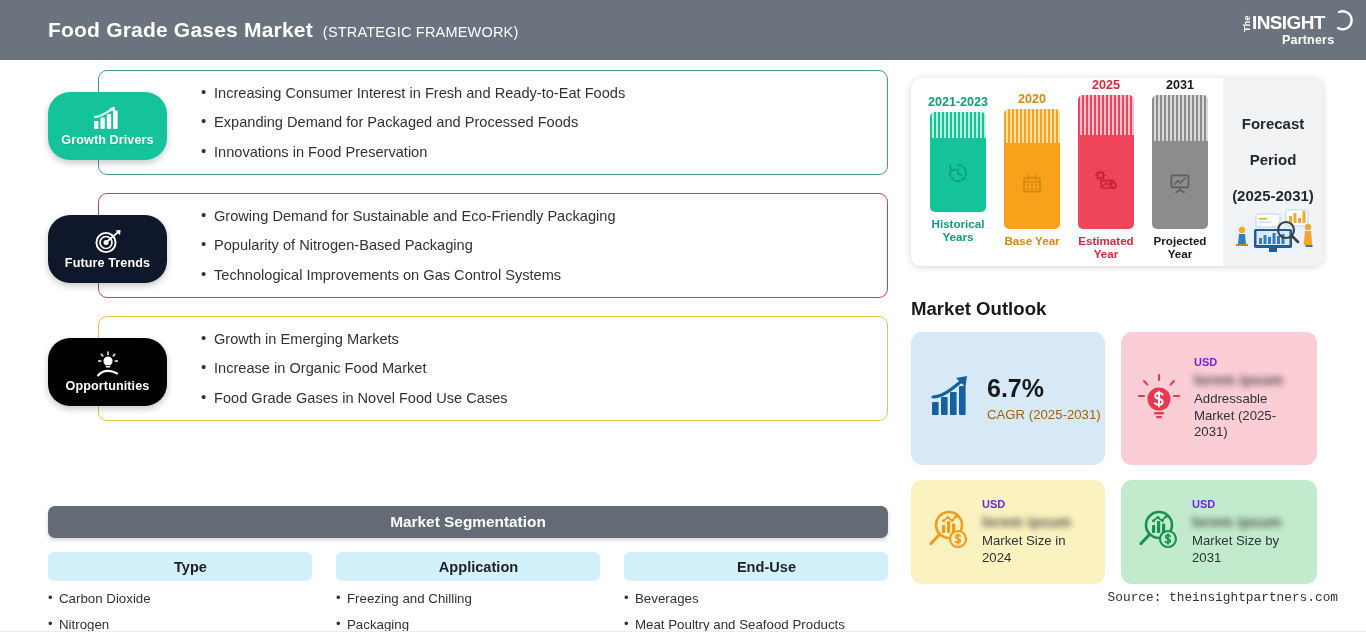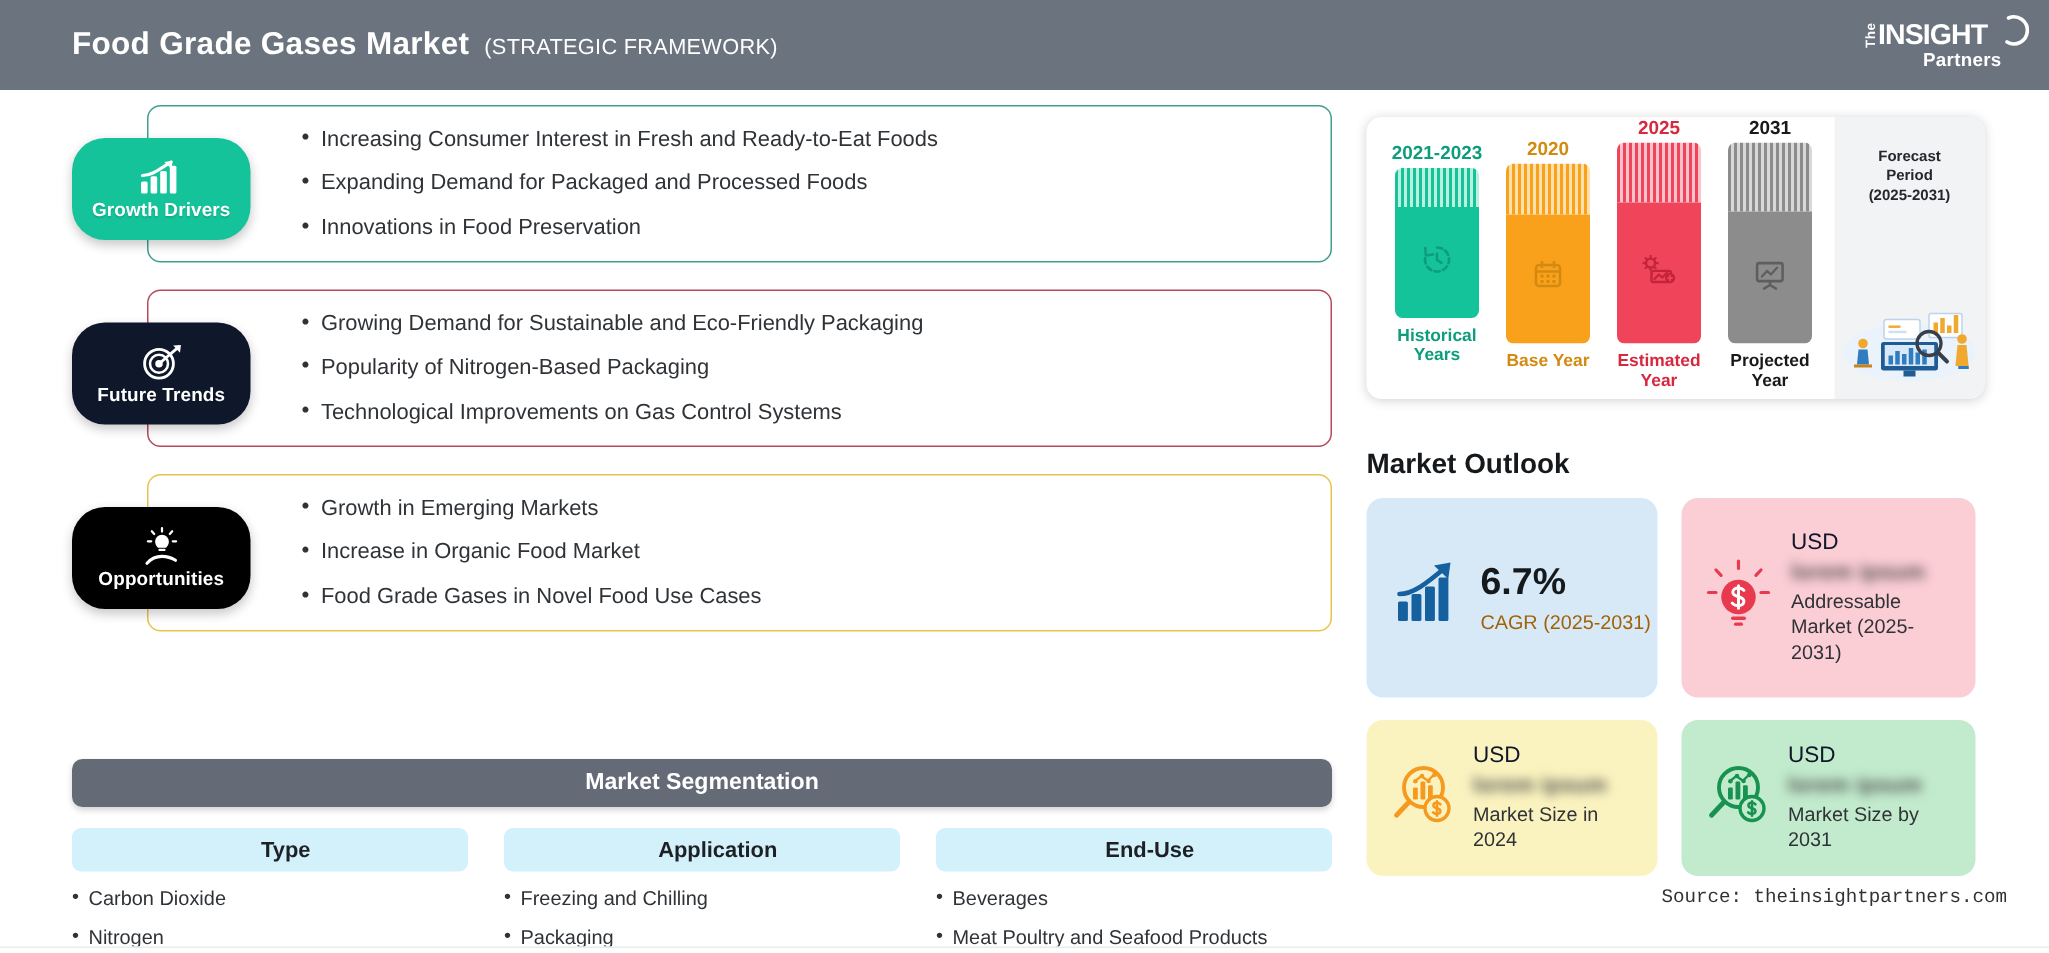--- a/index.html
+++ b/index.html
@@ -200,21 +200,21 @@
     height: 100%;
     background: #f1f3f5;
     border-radius: 0 10px 10px 0;
     display: flex;
     flex-direction: column;
     align-items: center;
     justify-content: flex-start;
     padding-top: 20px;
     position: relative;
   }
-  .fs-line { font-size: 10px; font-weight: bold; color: #24282c; line-height: 1.32; text-align:center; }
+  .fs-line { font-size: 15px; font-weight: bold; color: #24282c; line-height: 1.32; text-align:center;margin-top:16px; }
   .fs-illus { position: absolute; bottom: 6px; left: 50%; transform: translateX(-50%); }
 
   .outlook-title {
     position: absolute;
     left: 6px;
     top: 238px;
     font-size: 18.6px;
     font-weight: bold;
     color: #16191c;
   }
@@ -238,21 +238,21 @@
   .card-usd {
     display: flex;
     align-items: center;
     gap: 11px;
     padding: 0 10px 0 14px;
   }
   .card-pink { left: 216px; top: 272px; width: 196px; height: 133px; background: #fbcdd4; }
   .card-yellow { left: 6px; top: 420px; width: 194px; height: 104px; background: #fbf3bf; }
   .card-green { left: 216px; top: 420px; width: 196px; height: 104px; background: #c2ebcd; }
 
-  .usd-label { font-size: 15px; font-weight: normal; color: #0f172a; }
+  .usd-label { font-size: 11px; font-weight: bold; color: #6d28d9; }
   .usd-blur {
     font-size: 14.5px;
     font-weight: bold;
     color: #4a4a4a;
     filter: blur(3.4px);
     margin: 4px 0 3px;
     letter-spacing: .3px;
   }
   .usd-sub { font-size: 13.2px; color: #2f3337; line-height: 1.28; }
 

